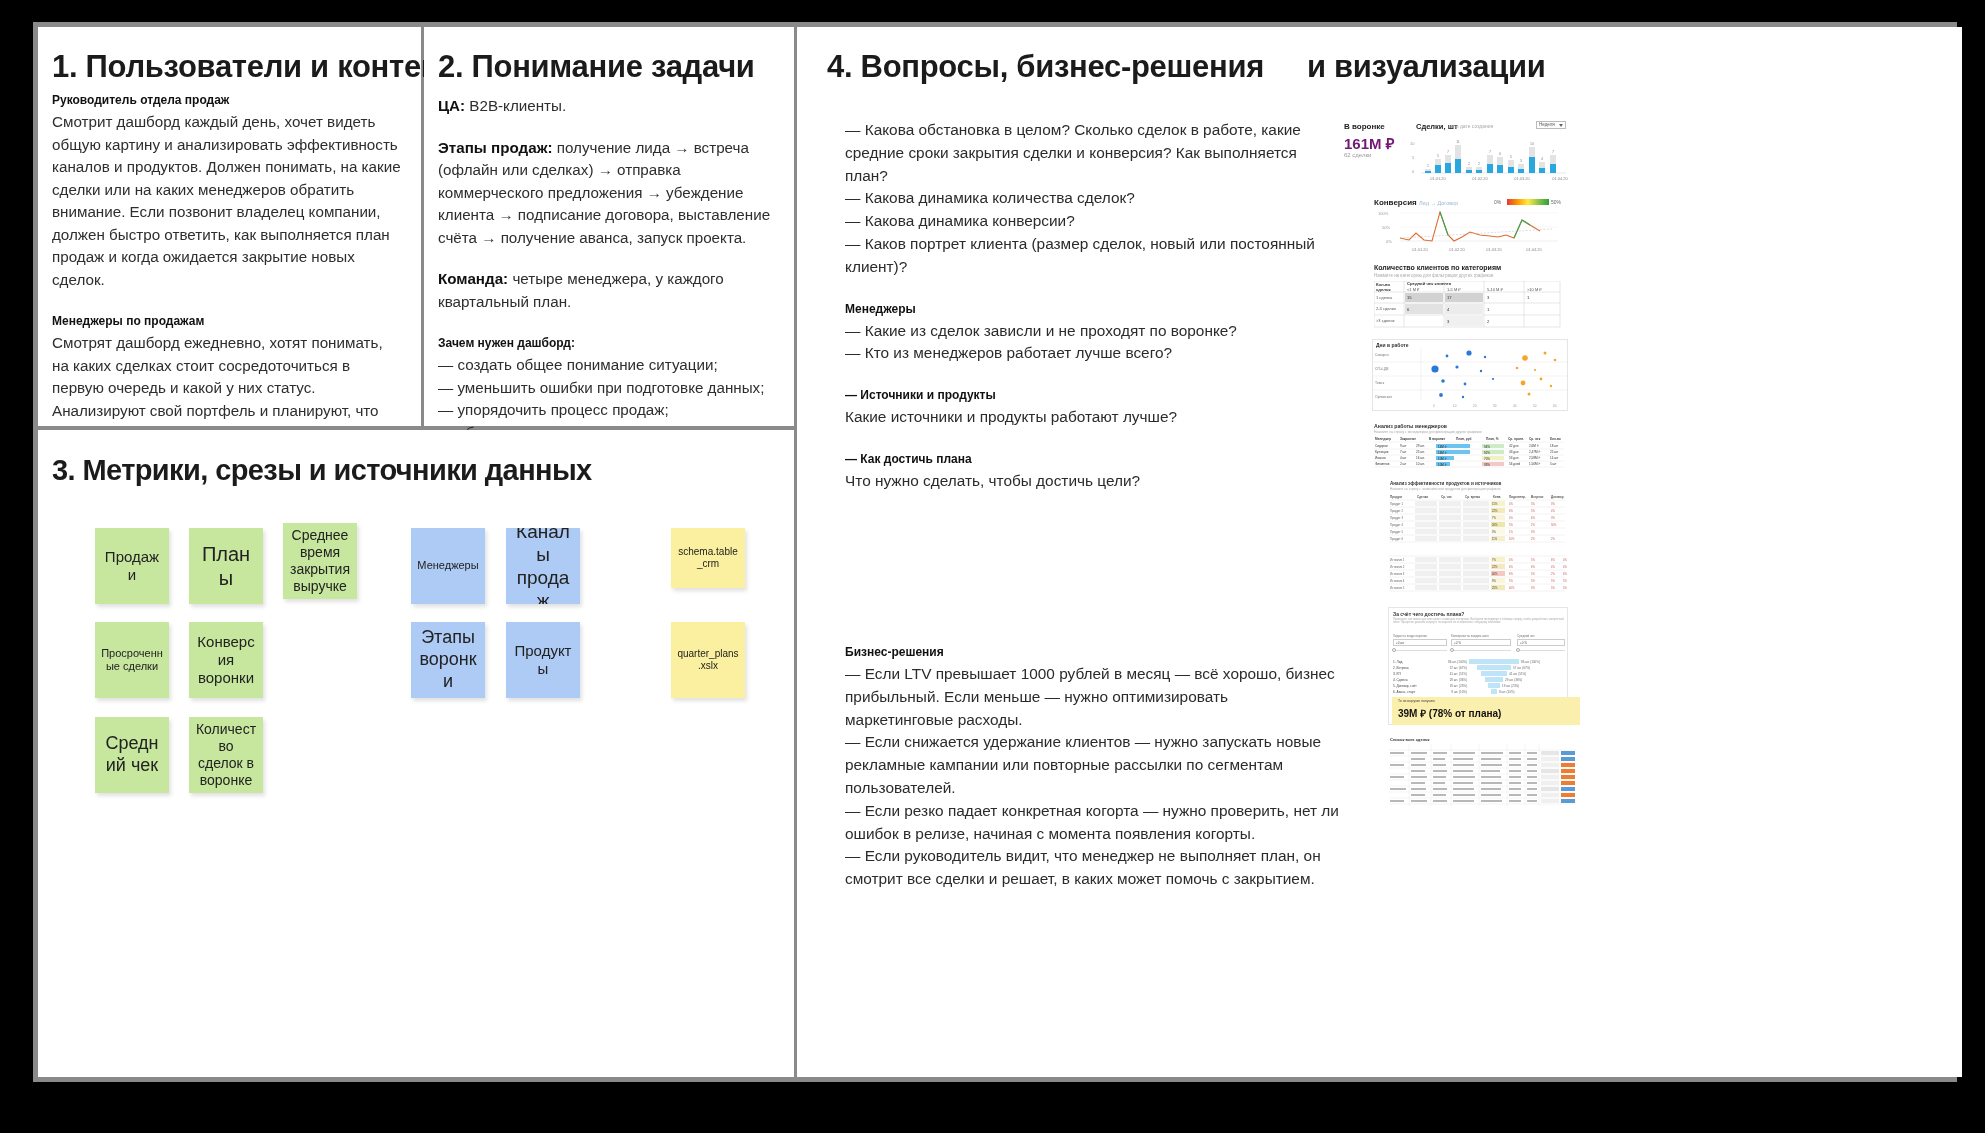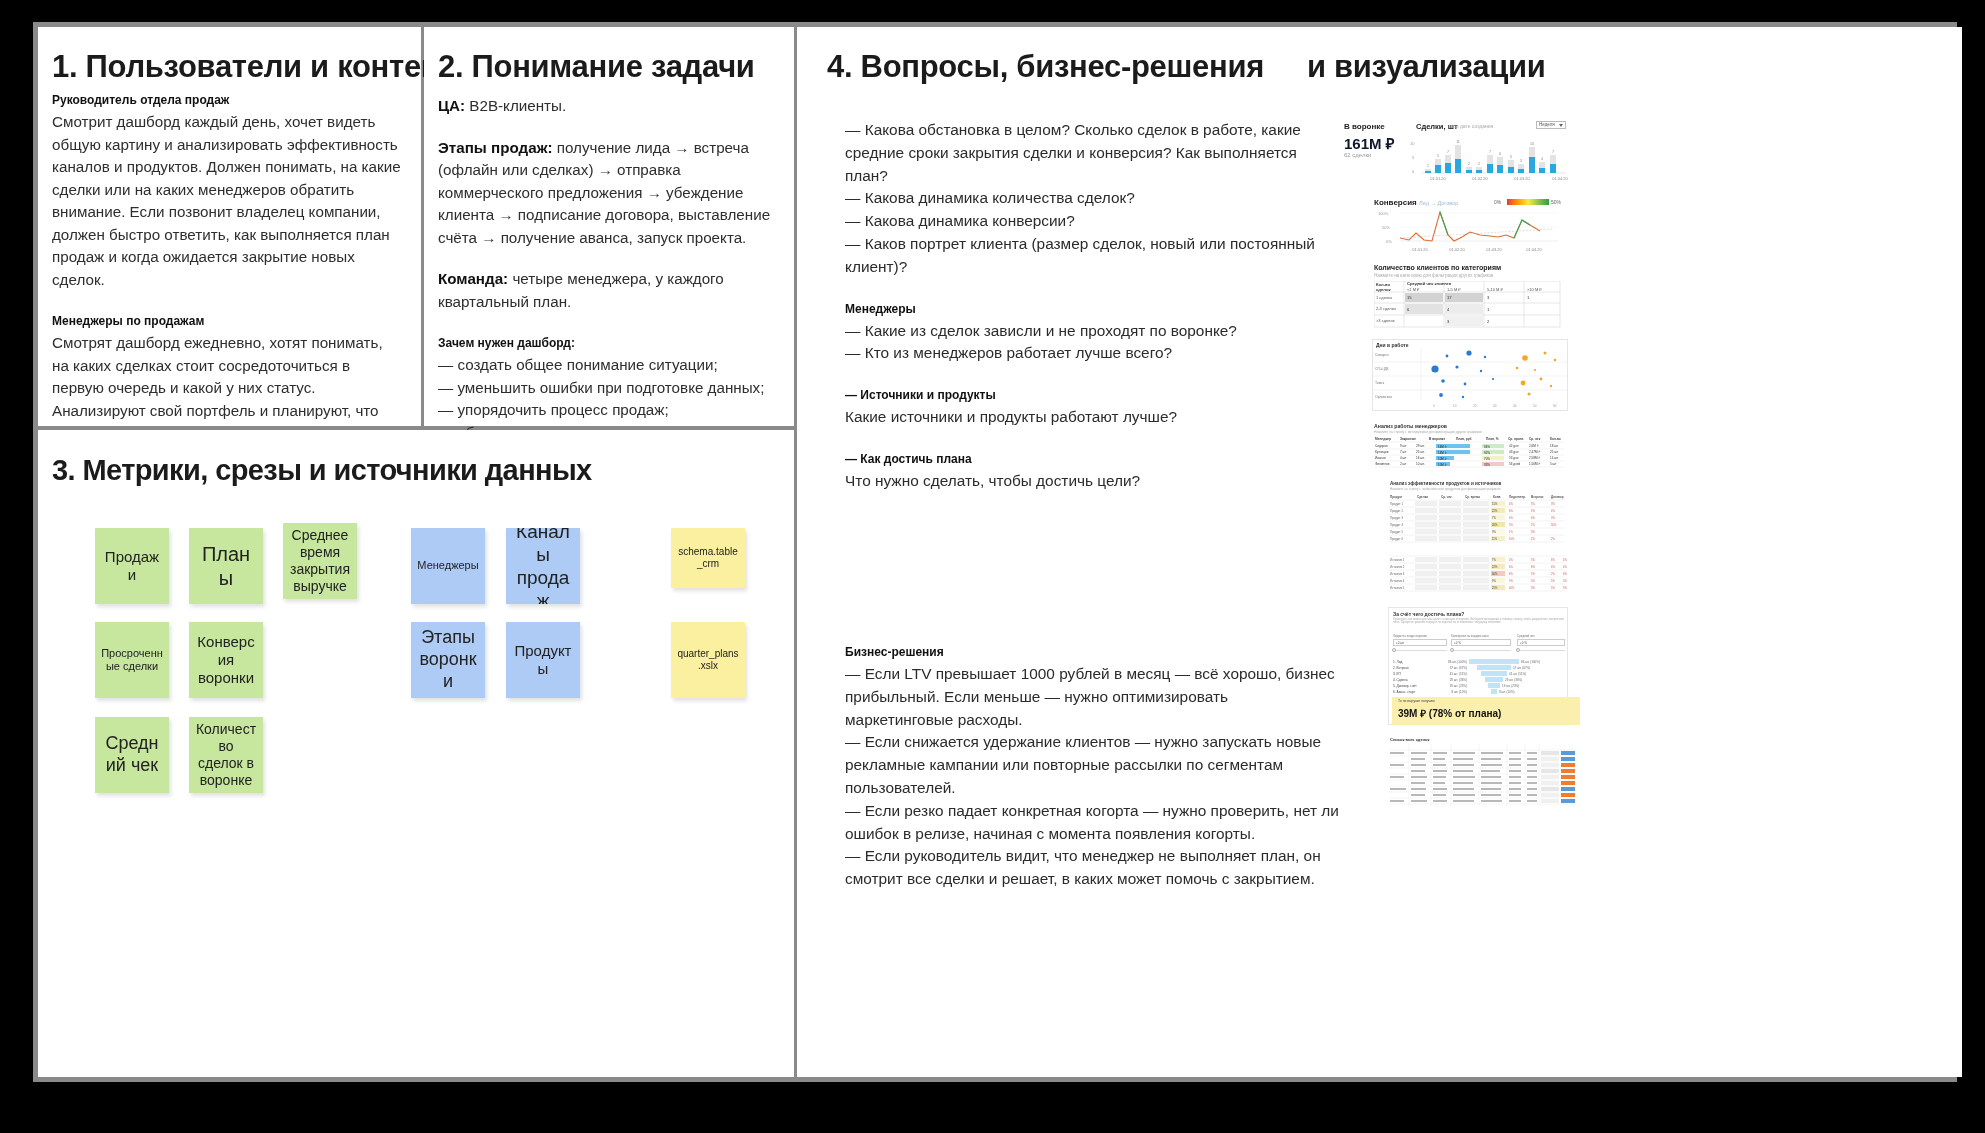--- a/index.html
+++ b/index.html
@@ -203,21 +203,21 @@
           <div>— Если LTV превышает 1000 рублей в месяц — всё хорошо, бизнес прибыльный. Если меньше — нужно оптимизировать маркетинговые расходы.</div>
           <div>— Если снижается удержание клиентов — нужно запускать новые рекламные кампании или повторные рассылки по сегментам пользователей.</div>
           <div>— Если резко падает конкретная когорта — нужно проверить, нет ли ошибок в релизе, начиная с момента появления когорты.</div>
           <div>— Если руководитель видит, что менеджер не выполняет план, он смотрит все сделки и решает, в каких может помочь с закрытием.</div>
         </div>
 
         <div style="position:absolute; left:525px; top:62px; width:380px; height:720px;">
 
           <div class="thumb" style="left:18px; top:30px; width:228px; height:68px; border:none;">
             <div class="tt" style="left:4px; top:3px; font-size:8px; font-weight:bold; color:#222;">В воронке</div>
-            <div class="tt" style="left:4px; top:14px; font-size:15px; font-weight:bold; color:#0f172a;">161M ₽</div>
+            <div class="tt" style="left:4px; top:14px; font-size:15px; font-weight:bold; color:#701a75;">161M ₽</div>
             <div class="tt" style="left:4px; top:33px; font-size:6px; color:#999;">62 сделки</div>
             <div class="tt" style="left:76px; top:3px; font-size:7.5px; font-weight:bold; color:#222;">Сделки, шт</div>
             <div class="tt" style="left:113px; top:4px; font-size:5px; color:#aaa;">по дате создания</div>
             <div style="position:absolute; left:196px; top:2px; width:30px; height:8px; border:1px solid #bbb; background:#fff;">
               <span class="tt" style="left:2px; top:0px; font-size:4.5px; color:#555;">Неделя</span>
               <span style="position:absolute; right:2px; top:2px; border-left:2px solid transparent; border-right:2px solid transparent; border-top:3px solid #666;"></span>
             </div>
             <svg width="160" height="52" style="position:absolute; left:68px; top:12px;">
               <g font-size="4" fill="#999" font-family="Liberation Sans, sans-serif">
                 <text x="2" y="14">10</text>

